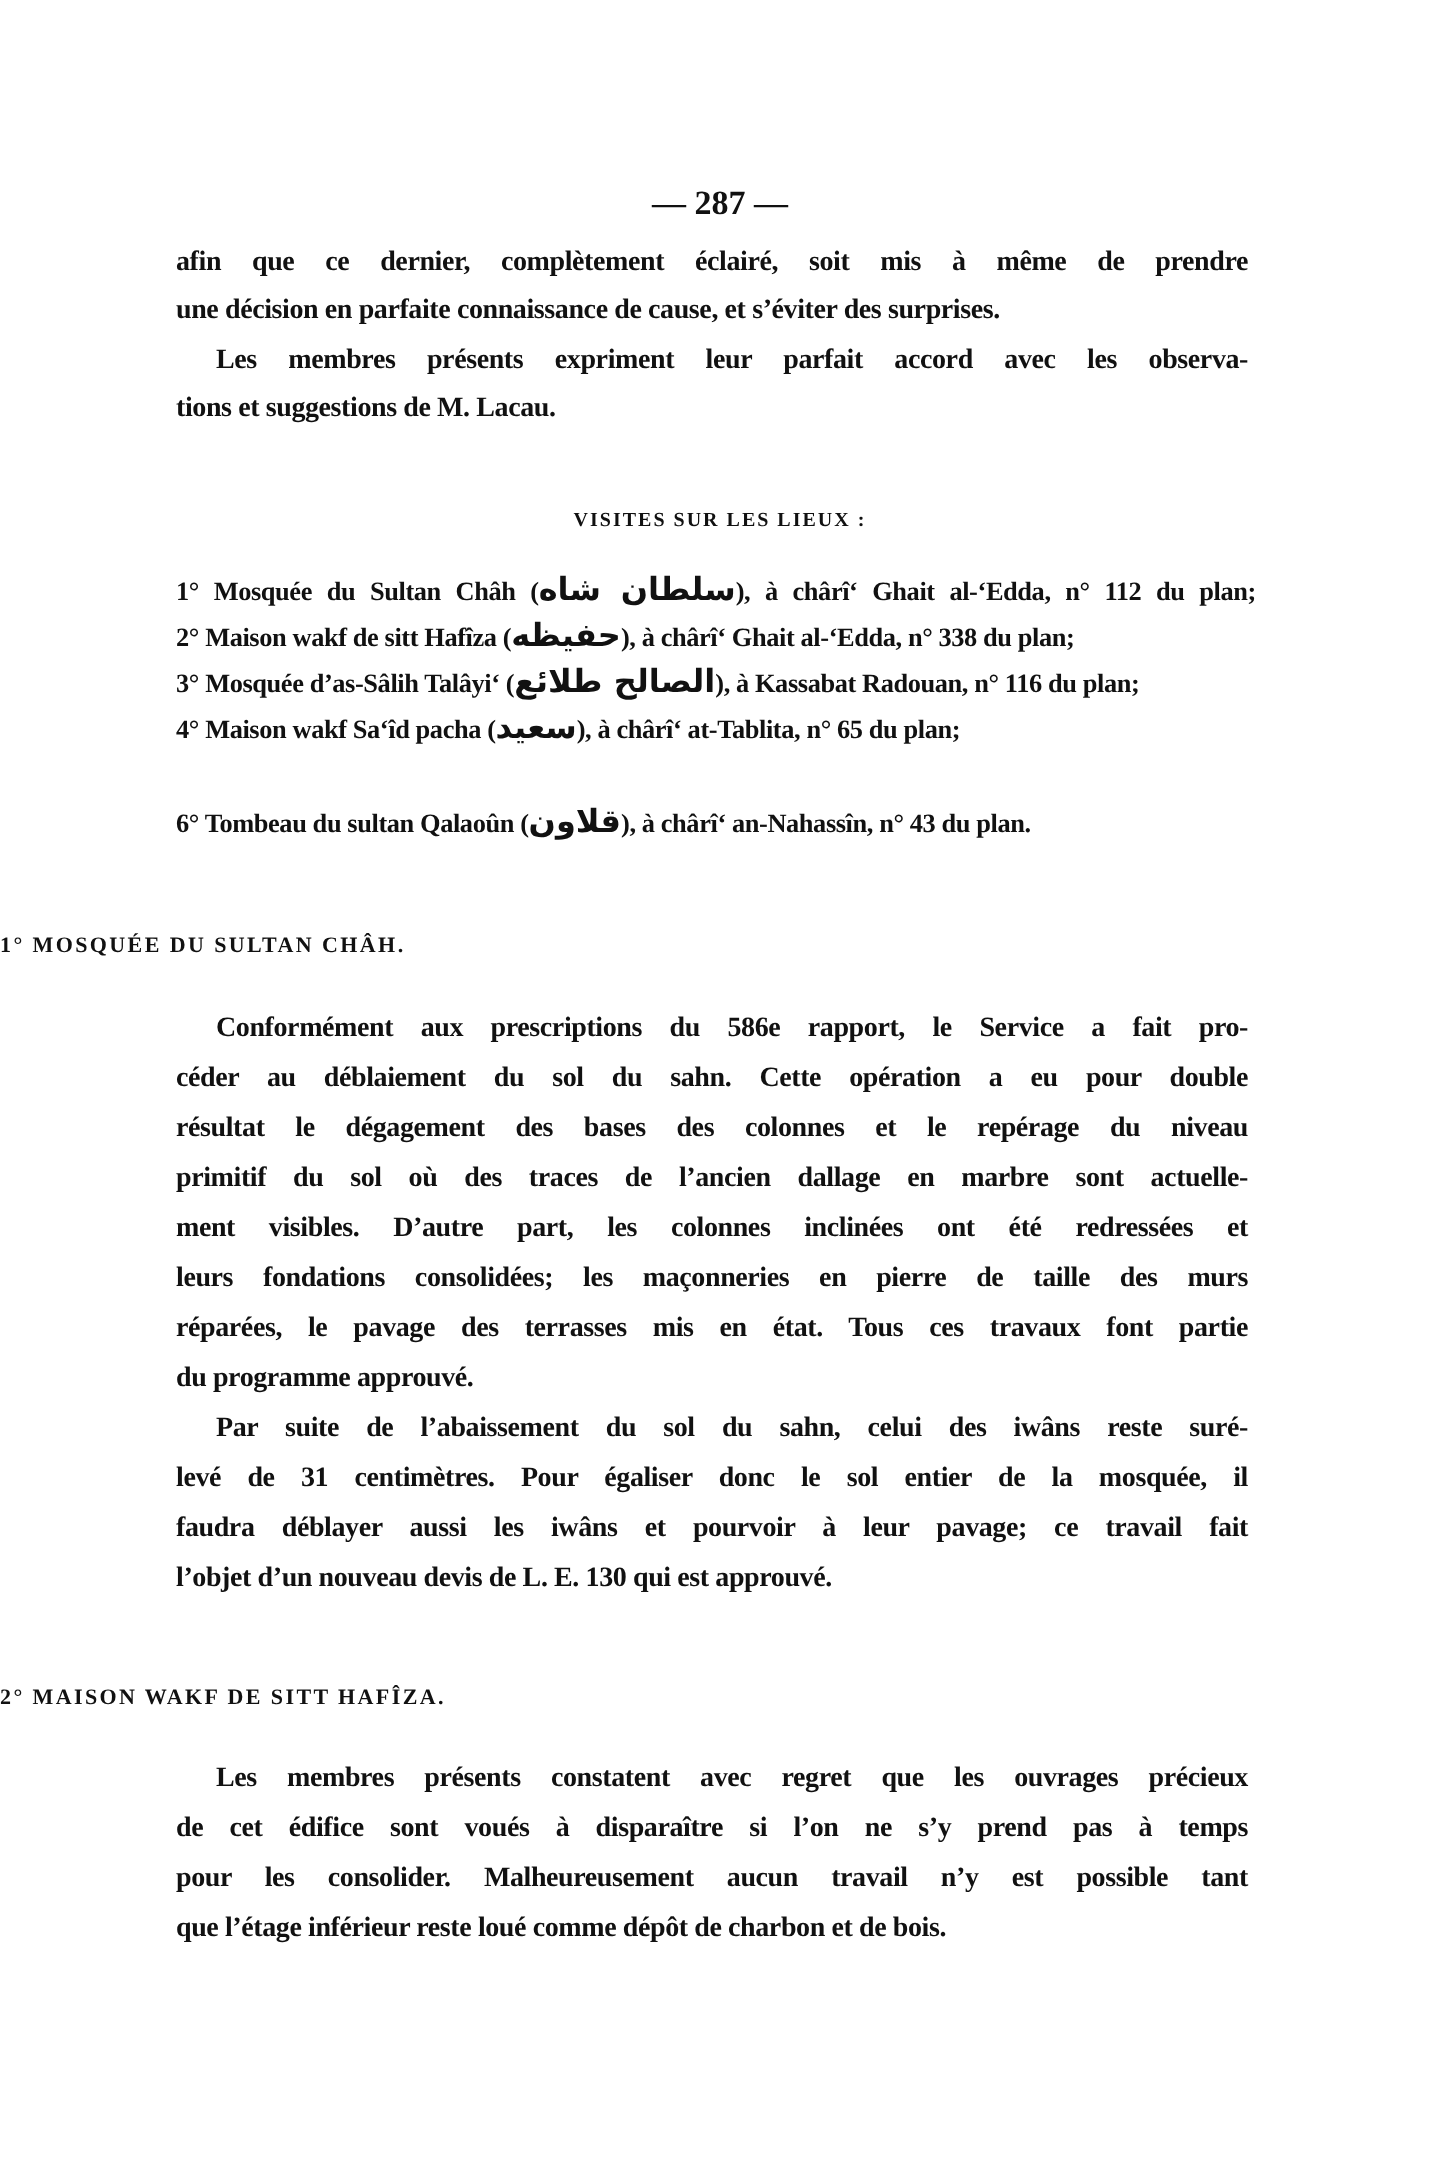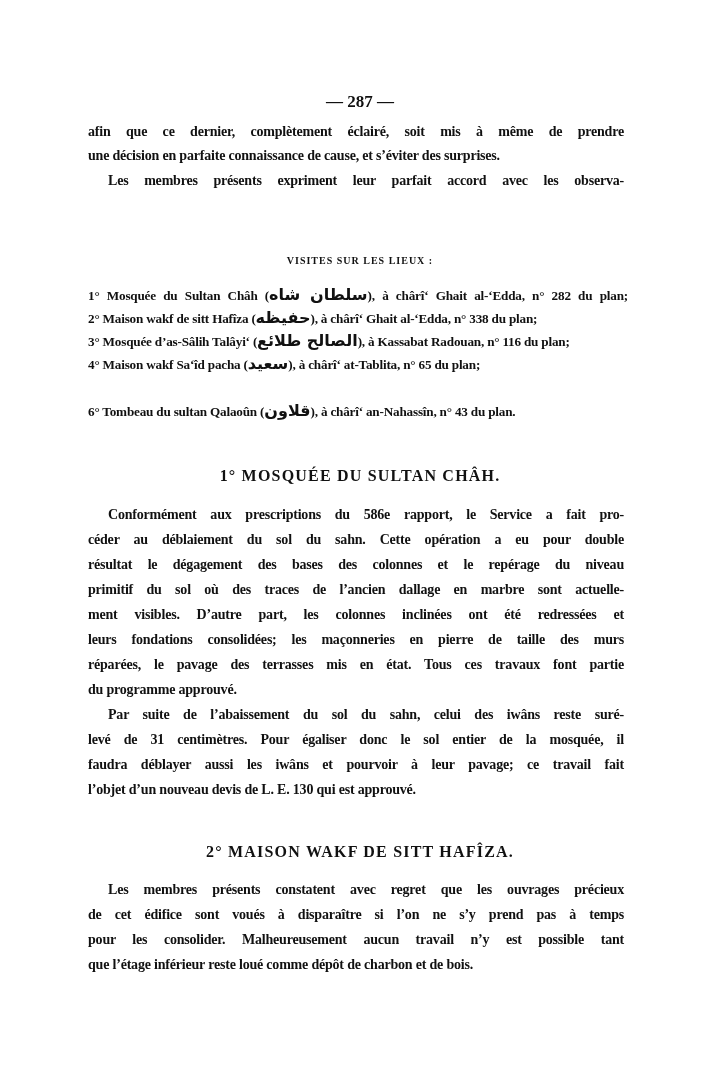--- a/index.html
+++ b/index.html
@@ -3,40 +3,41 @@
 <meta charset="utf-8">
 <style>
   html, body { margin: 0; padding: 0; background: #ffffff; }
   body { width: 720px; height: 1082px; position: relative; overflow: hidden; }
   .page { position: absolute; left: 0; top: 0; width: 720px; height: 1082px; background: #fff; color: #111; font-family: "Liberation Serif", "DejaVu Serif", serif; }
   .folio { position: absolute; top: 92px; left: 0; width: 720px; text-align: center; font-size: 17px; font-weight: bold; }
   .line { position: absolute; left: 88px; width: 536px; font-size: 14px; font-weight: bold; white-space: nowrap; text-align: justify; text-align-last: justify; letter-spacing: -0.2px; }
   .line.last { text-align-last: left; }
   .line.indent { left: 108px; width: 516px; }
   .heading { position: absolute; left: 0; width: 720px; text-align: center; font-weight: bold; font-size: 10px; letter-spacing: 1px; }
-  .subhead { position: absolute; left: 0; width: 720px; text-align: center; font-weight: bold; font-size: 16px; letter-spacing: 1.2px; }
+  .subhead { position: absolute; left: 0; width: 720px; font-weight: bold; font-size: 11px; letter-spacing: 1.2px; }
   .item { position: absolute; left: 88px; width: 540px; font-size: 13.2px; font-weight: bold; white-space: nowrap; letter-spacing: -0.2px; }
   .item.just { text-align: justify; text-align-last: justify; }
   .ar { font-family: "DejaVu Sans", sans-serif; font-size: 16px; }
 </style>
 </head>
 <body>
 
 <div class="page">
   <div class="folio">— 287 —</div>
 
   <div class="line" style="top:124px">afin que ce dernier, complètement éclairé, soit mis à même de prendre</div>
   <div class="line last" style="top:148px">une décision en parfaite connaissance de cause, et s’éviter des surprises.</div>
   <div class="line indent" style="top:173px">Les membres présents expriment leur parfait accord avec les observa-</div>
+  <div class="line last" style="top:197px">tions et suggestions de M. Lacau.</div>
 
   <div class="heading" style="top:255px">VISITES SUR LES LIEUX :</div>
 
   <div class="item just" style="top:285px">
     <span>1°</span>
-    <span>Mosquée du Sultan Châh (</span><span class="ar" dir="rtl">سلطان شاه</span><span>), à chârî‘ Ghait al-‘Edda, n° 282 du plan;</span>
+    <span>Mosquée du Sultan Châh (</span><span class="ar" dir="rtl">سلطان شاه</span><span>), à chârî‘ Ghait al-‘Edda, n° 112 du plan;</span>
   </div>
   <div class="item" style="top:308px">
     <span>2°</span>
     <span>Maison wakf de sitt Hafîza (</span><span class="ar" dir="rtl">حفيظه</span><span>), à chârî‘ Ghait al-‘Edda, n° 338 du plan;</span>
   </div>
   <div class="item" style="top:331px">
     <span>3°</span>
     <span>Mosquée d’as-Sâlih Talâyi‘ (</span><span class="ar" dir="rtl">الصالح طلائع</span><span>), à Kassabat Radouan, n° 116 du plan;</span>
   </div>
   <div class="item" style="top:354px">

